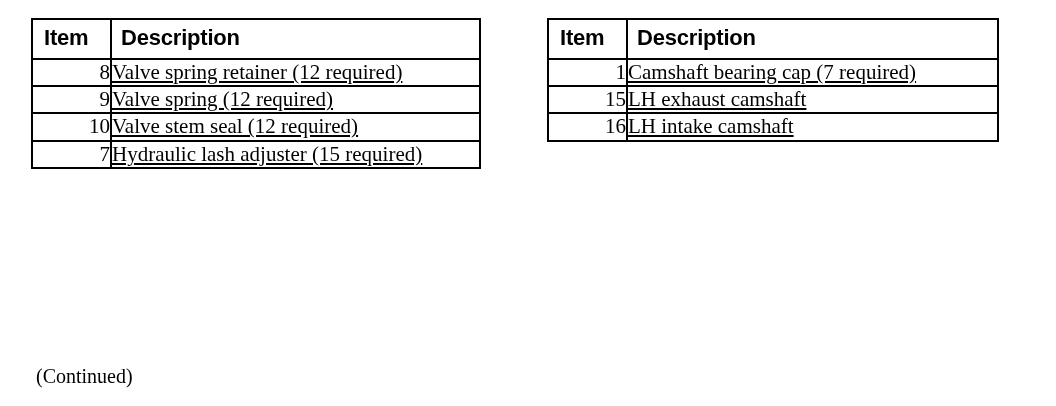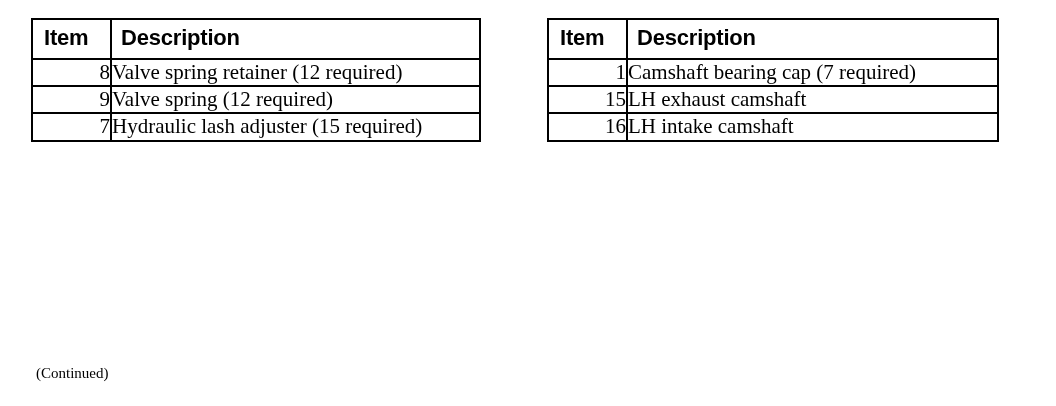--- a/index.html
+++ b/index.html
@@ -76,28 +76,29 @@
 
   .cell-item {
     text-align: right;
     padding: 6px 12px 8px 4px;
     white-space: nowrap;
   }
 
   .cell-desc {
     text-align: left;
     padding: 6px 6px 8px 10px;
+    text-decoration: underline;
   }
 
   .continued-note {
     position: absolute;
     left: 36px;
     top: 366px;
     font-family: "Liberation Serif", serif;
-    font-size: 15px;
+    font-size: 20px;
     line-height: 1;
     color: #000000;
     white-space: nowrap;
   }
 </style>
 </head>
 <body>
 
 <div class="tables-wrap">
 
@@ -113,20 +114,24 @@
       </tr>
     </thead>
     <tbody>
       <tr>
         <td class="cell-item">8</td>
         <td class="cell-desc">Valve spring retainer (12 required)</td>
       </tr>
       <tr>
         <td class="cell-item">9</td>
         <td class="cell-desc">Valve spring (12 required)</td>
+      </tr>
+      <tr>
+        <td class="cell-item">10</td>
+        <td class="cell-desc">Valve stem seal (12 required)</td>
       </tr>
       <tr>
         <td class="cell-item">7</td>
         <td class="cell-desc">Hydraulic lash adjuster (15 required)</td>
       </tr>
     </tbody>
   </table>
 
   <table class="parts-table" id="table-right">
     <colgroup>

